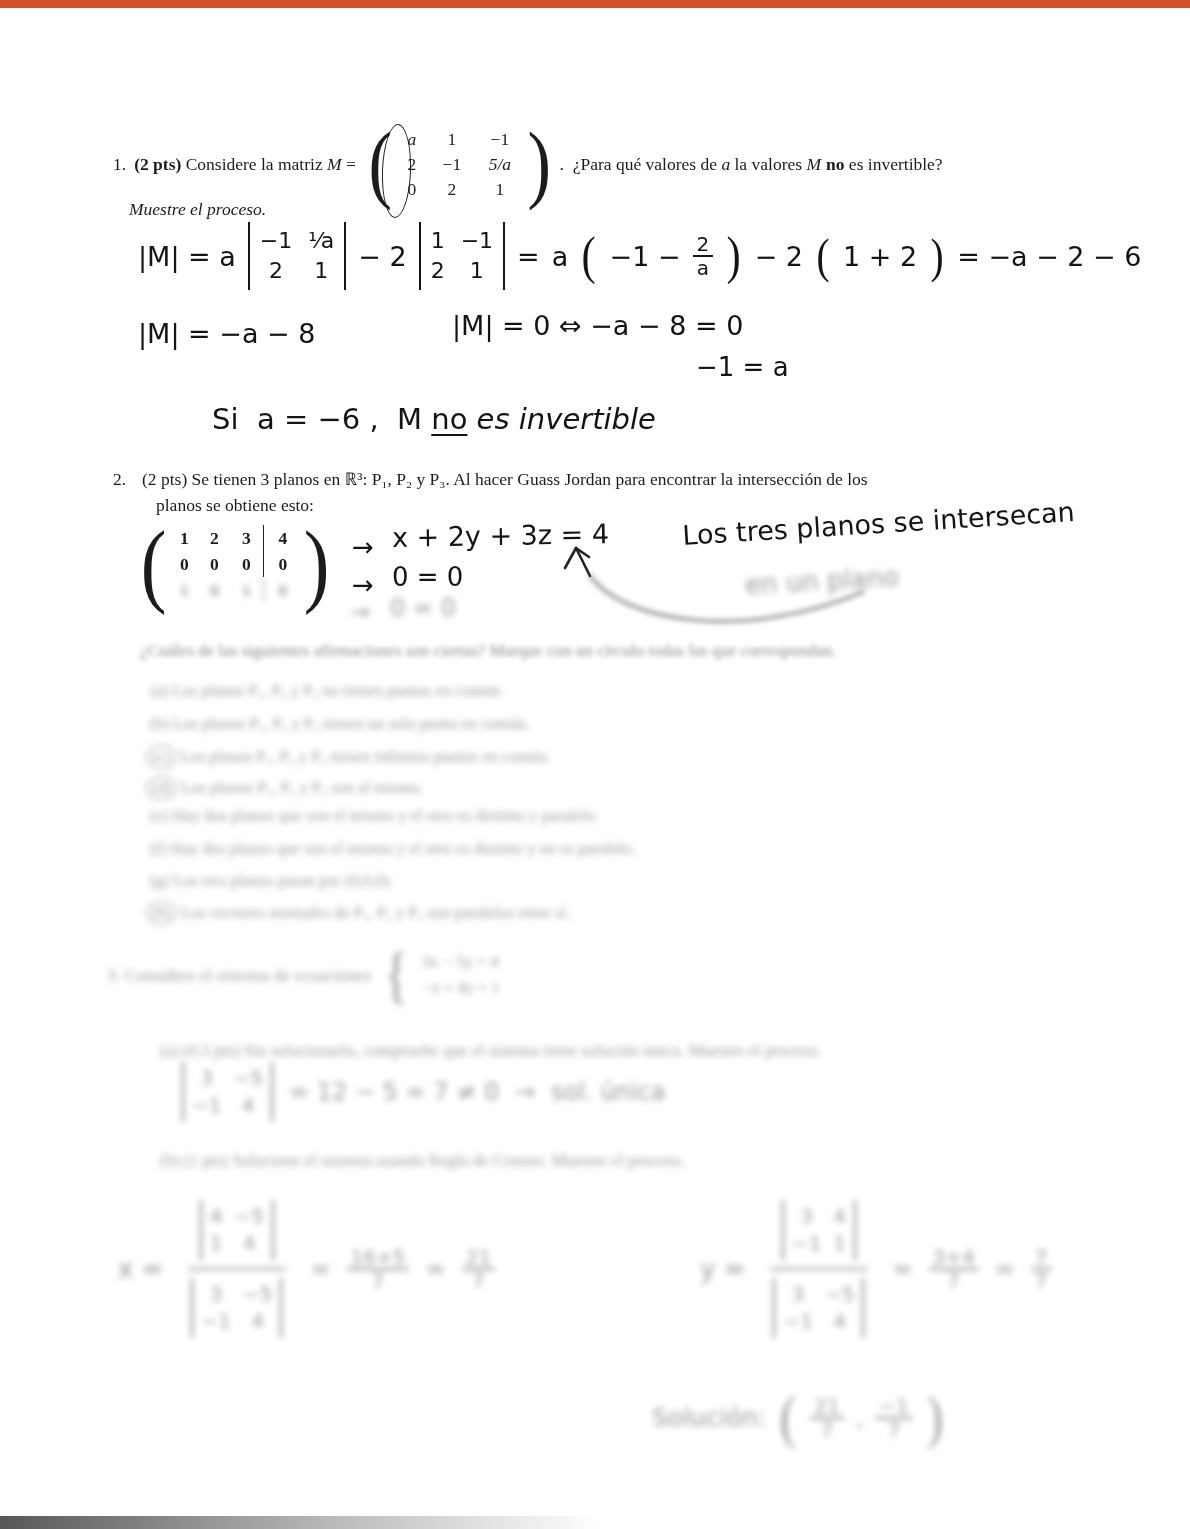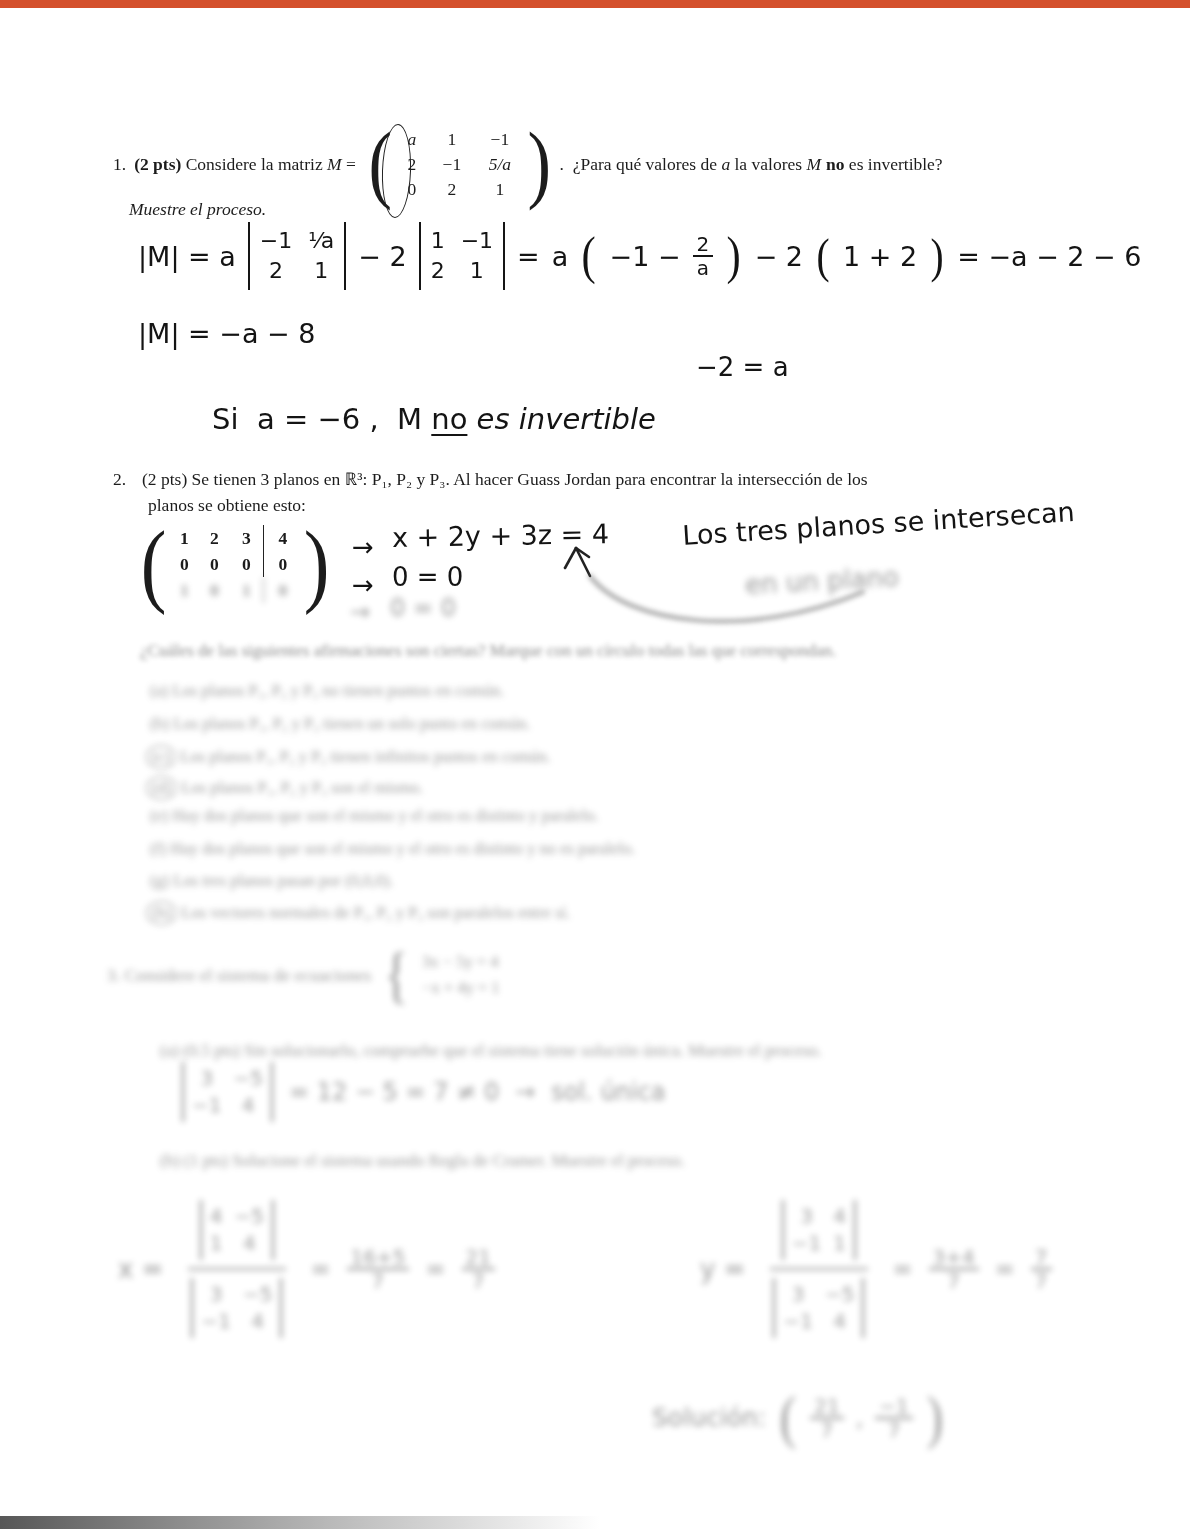--- a/index.html
+++ b/index.html
@@ -110,31 +110,32 @@
     </span>
     <span class="paren" style="font-size:52px;">)</span>
     <span>− 2</span>
     <span class="paren" style="font-size:48px;">(</span>
     <span>1 + 2</span>
     <span class="paren" style="font-size:48px;">)</span>
     <span>= −a − 2 − 6</span>
   </div>
 
   <div class="abs hw" style="left:138px;top:318px;font-size:27px;">|M| = −a − 8</div>
-  <div class="abs hw" style="left:696px;top:352px;font-size:26px;">−2 = a</div>
+  <div class="abs hw" style="left:452px;top:310px;font-size:27px;">|M| = 0  ⇔  −a − 8 = 0</div>
+  <div class="abs hw" style="left:696px;top:352px;font-size:26px;">−1 = a</div>
 
   <div class="abs hw" style="left:212px;top:402px;font-size:29px;">
     <span style="white-space:pre;">Si  a = −6 ,  M </span><span style="text-decoration:underline;text-underline-offset:5px;">no</span><span style="white-space:pre;font-style:italic;"> es invertible</span>
   </div>
 
   <div class="abs printed" style="left:113px;top:466px;">2.</div>
   <div class="abs printed" style="left:140px;top:466px;">
     <span class="b" style="margin-right:2px;"></span><span>(2 pts) Se tienen 3 planos en ℝ³:  P₁, P₂ y P₃.  Al hacer Guass Jordan para encontrar la intersección de los</span>
   </div>
-  <div class="abs printed" style="left:148px;top:492px;text-align:center;">planos se obtiene esto:</div>
+  <div class="abs printed" style="left:156px;top:492px;text-align:center;">planos se obtiene esto:</div>
 
   <div class="abs row" style="left:138px;top:524px;">
     <span class="paren" style="font-size:94px;">(</span>
     <span class="m2">
       <span>1</span>
       <span>2</span>
       <span>3</span>
       <span class="aug">4</span>
       <span>0</span>
       <span>0</span>

